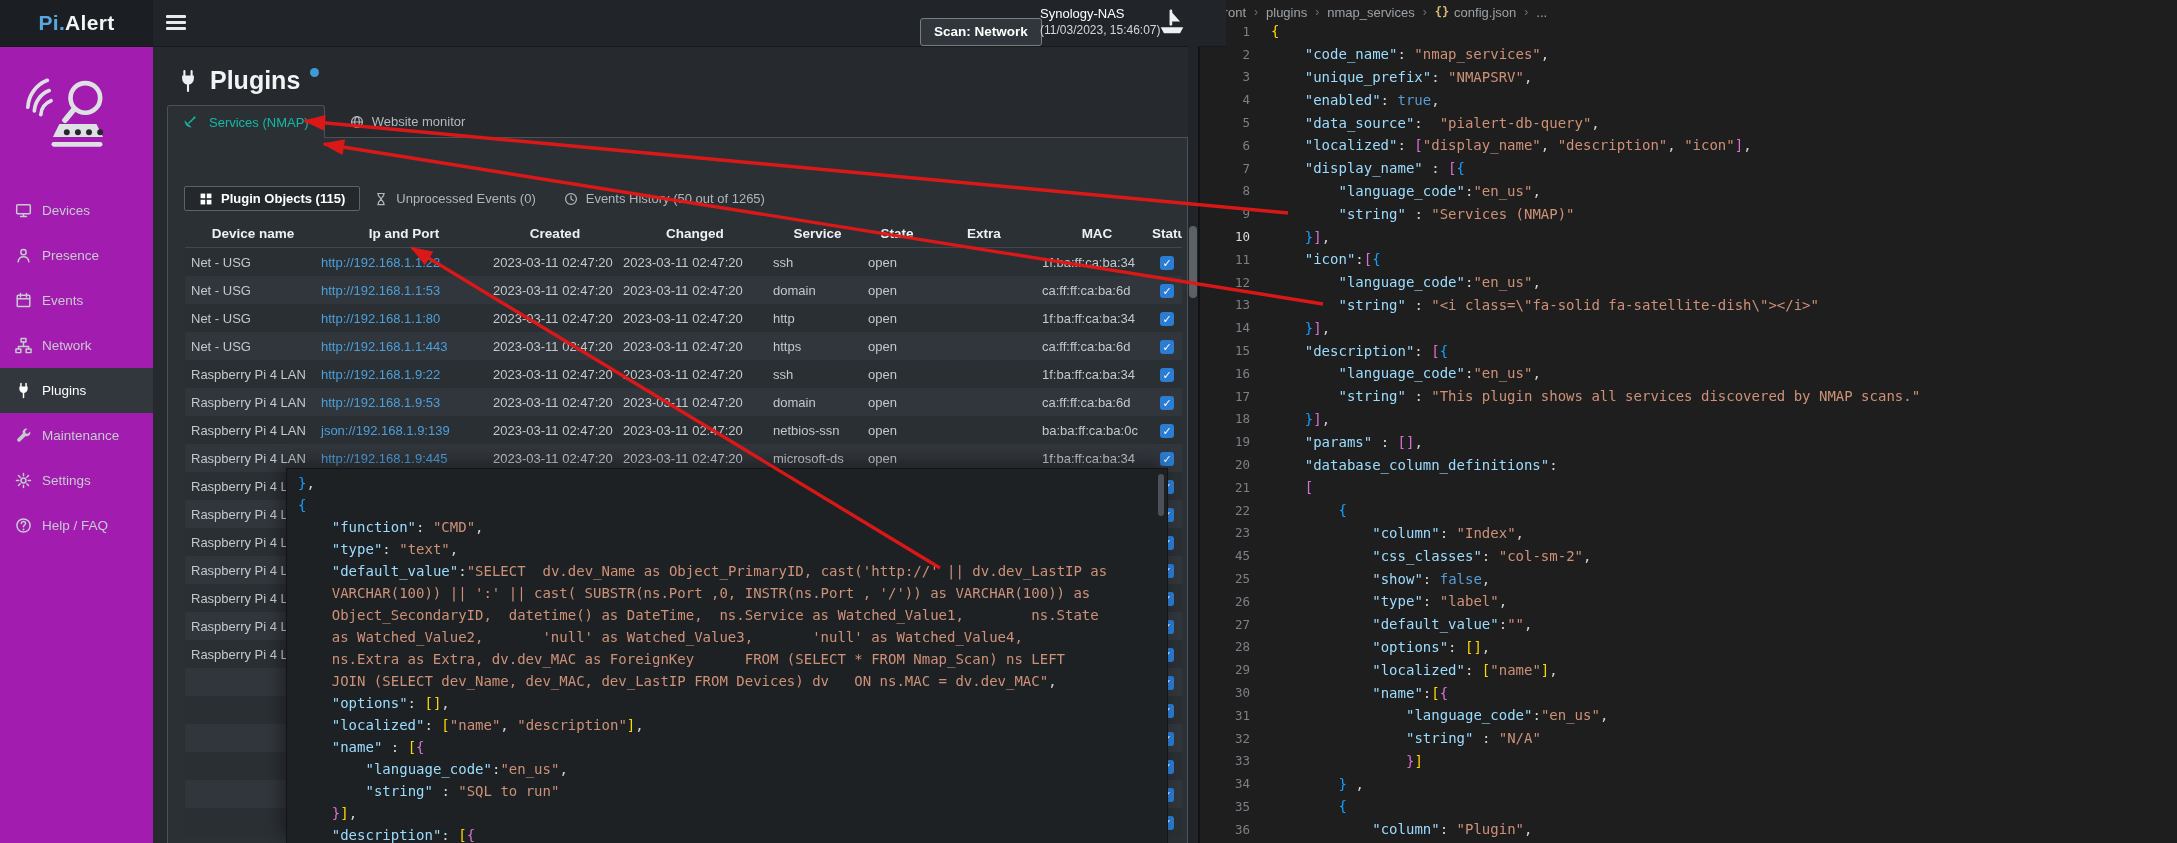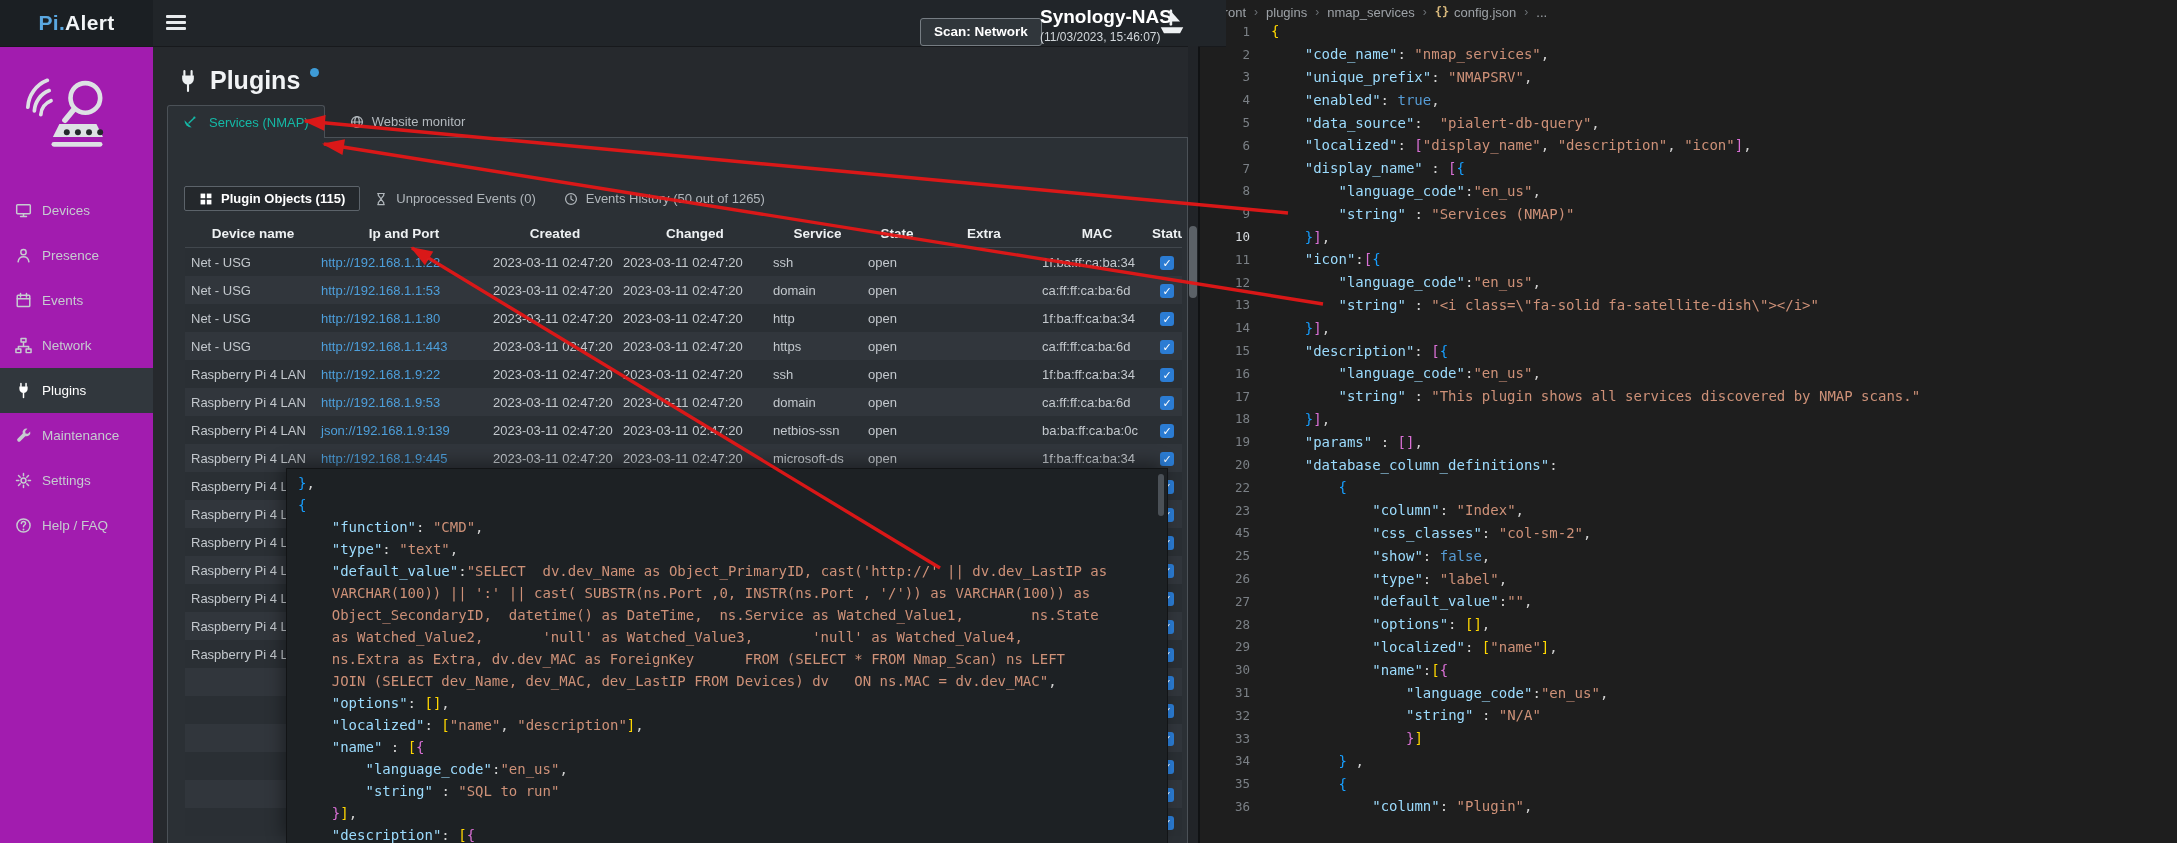--- a/index.html
+++ b/index.html
@@ -11,21 +11,21 @@
   .app-header{position:absolute;left:0;top:0;width:1198px;height:46px;background:#212529;border-bottom:1px solid #17191c;z-index:3;padding-left:28px;}
   .brand{position:absolute;left:0;top:0;width:153px;height:46px;background:#1b1f23;display:flex;align-items:center;justify-content:center;
          font-size:21px;font-weight:bold;letter-spacing:.3px;cursor:pointer;}
   .brand-pi{color:#5aa7e0;}
   .brand-alert{color:#f2f4f6;}
   .hamburger{position:absolute;left:166px;top:15px;width:20px;cursor:pointer;}
   .hamburger span{display:block;height:2.5px;background:#e8ebed;margin-bottom:3.5px;border-radius:1px;}
   .scan-badge{position:absolute;left:920px;top:18px;height:26px;line-height:26px;padding:0 13px;background:#30363b;border:1px solid #767d83;
               border-radius:3px;color:#ffffff;font-size:13.5px;font-weight:bold;}
   .host-block{position:absolute;left:1040px;top:6px;color:#fff;}
-  .host-name{font-size:19px;font-weight:bold;}
+  .host-name{font-size:13px;font-weight:normal;}
   .host-time{font-size:12px;color:#d2d7db;margin-top:2px;}
   .ship{position:absolute;left:1157px;top:8px;width:30px;height:30px;color:#eef1f3;cursor:pointer;}
 
   .sidebar{position:absolute;left:0;top:46px;width:153px;height:797px;background:#a21caf;}
   .logo{margin:26px auto 0;width:102px;height:92px;}
   .nav{position:absolute;top:142px;left:0;width:100%;}
   .nav-item{height:45px;display:flex;align-items:center;gap:10px;padding-left:15px;color:#c6cbd0;font-size:13.5px;cursor:pointer;}
   .nav-item.active{background:#31373d;color:#fff;}
   .nav-ic{width:17px;height:17px;flex:0 0 17px;}
 
@@ -650,20 +650,24 @@
         </div>
         <div class="cl">
           <span class="num">19</span>
           <span class="ctx"><span class="tk-p"> </span><span class="tk-p"> </span><span class="tk-p"> </span><span class="tk-p"> </span><span class="tk-k">"params"</span><span class="tk-p"> </span><span class="tk-p">:</span><span class="tk-p"> </span><span class="tk-b2">[</span><span class="tk-b2">]</span><span class="tk-p">,</span></span>
         </div>
         <div class="cl">
           <span class="num">20</span>
           <span class="ctx"><span class="tk-p"> </span><span class="tk-p"> </span><span class="tk-p"> </span><span class="tk-p"> </span><span class="tk-k">"database_column_definitions"</span><span class="tk-p">:</span></span>
         </div>
         <div class="cl">
+          <span class="num">21</span>
+          <span class="ctx"><span class="tk-p"> </span><span class="tk-p"> </span><span class="tk-p"> </span><span class="tk-p"> </span><span class="tk-b2">[</span></span>
+        </div>
+        <div class="cl">
           <span class="num">22</span>
           <span class="ctx"><span class="tk-p"> </span><span class="tk-p"> </span><span class="tk-p"> </span><span class="tk-p"> </span><span class="tk-p"> </span><span class="tk-p"> </span><span class="tk-p"> </span><span class="tk-p"> </span><span class="tk-b3">{</span></span>
         </div>
         <div class="cl">
           <span class="num">23</span>
           <span class="ctx"><span class="tk-p"> </span><span class="tk-p"> </span><span class="tk-p"> </span><span class="tk-p"> </span><span class="tk-p"> </span><span class="tk-p"> </span><span class="tk-p"> </span><span class="tk-p"> </span><span class="tk-p"> </span><span class="tk-p"> </span><span class="tk-p"> </span><span class="tk-p"> </span><span class="tk-k">"column"</span><span class="tk-p">:</span><span class="tk-p"> </span><span class="tk-s">"Index"</span><span class="tk-p">,</span></span>
         </div>
         <div class="cl">
           <span class="num">45</span>
           <span class="ctx"><span class="tk-p"> </span><span class="tk-p"> </span><span class="tk-p"> </span><span class="tk-p"> </span><span class="tk-p"> </span><span class="tk-p"> </span><span class="tk-p"> </span><span class="tk-p"> </span><span class="tk-p"> </span><span class="tk-p"> </span><span class="tk-p"> </span><span class="tk-p"> </span><span class="tk-k">"css_classes"</span><span class="tk-p">:</span><span class="tk-p"> </span><span class="tk-s">"col-sm-2"</span><span class="tk-p">,</span></span>

